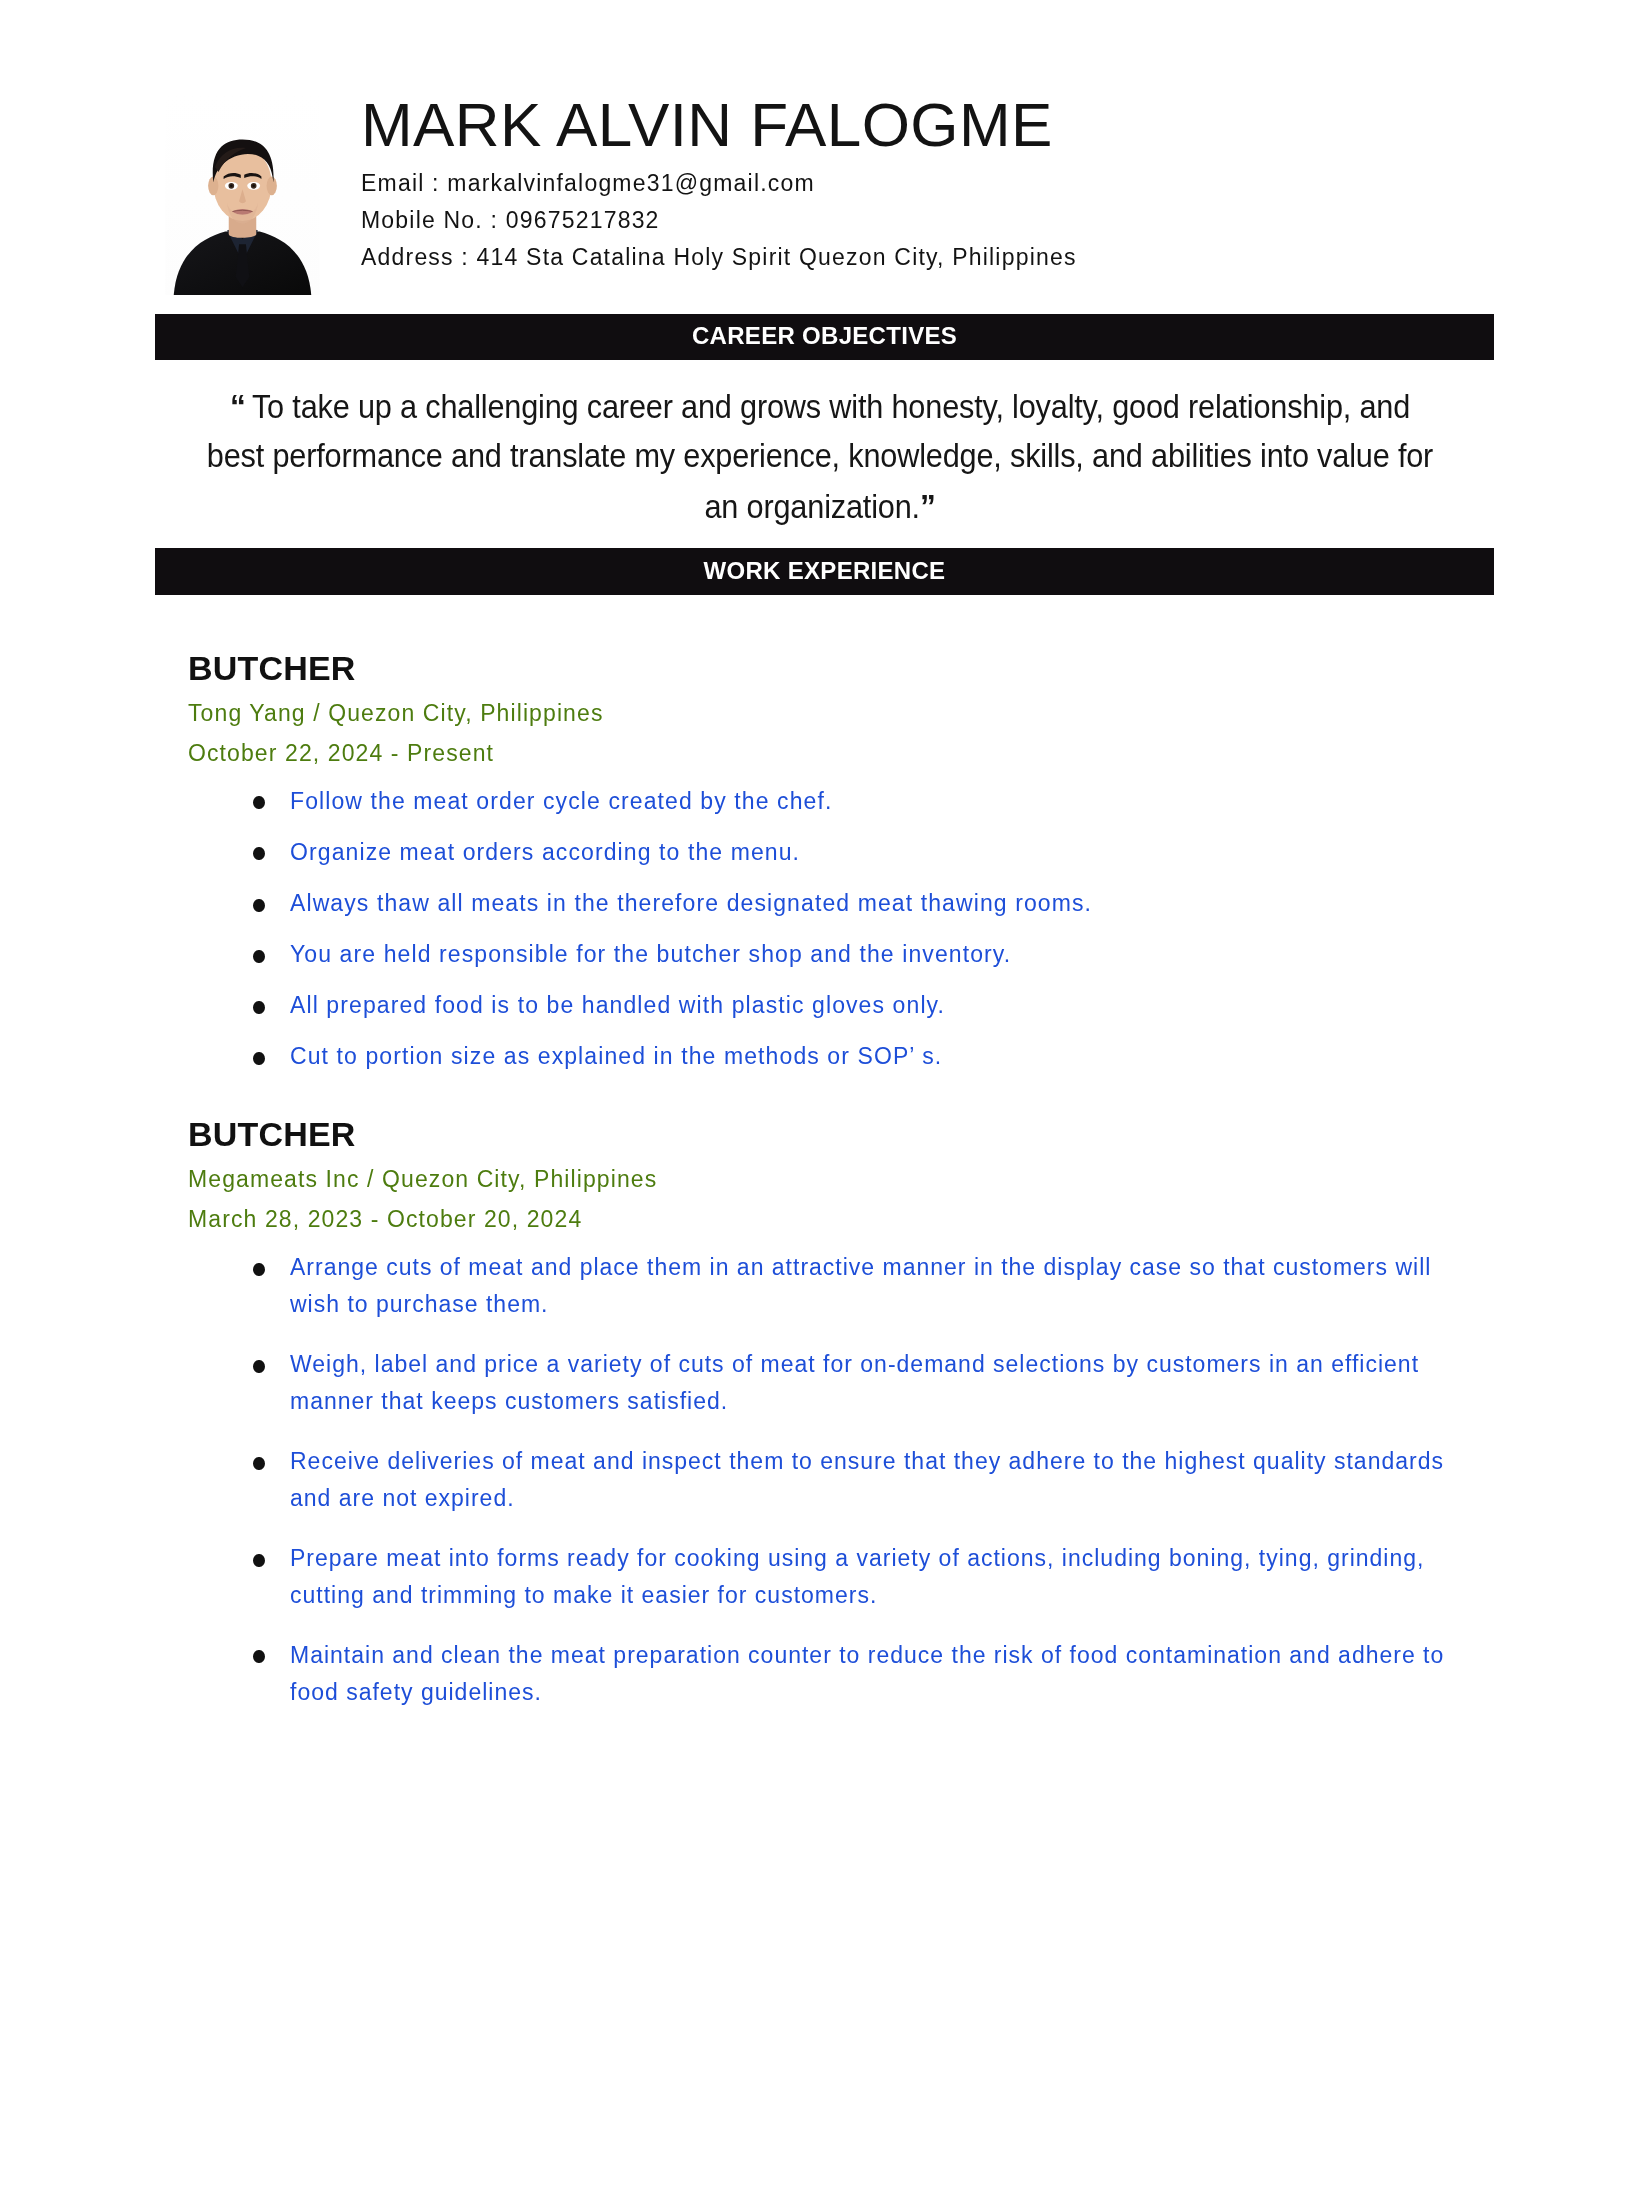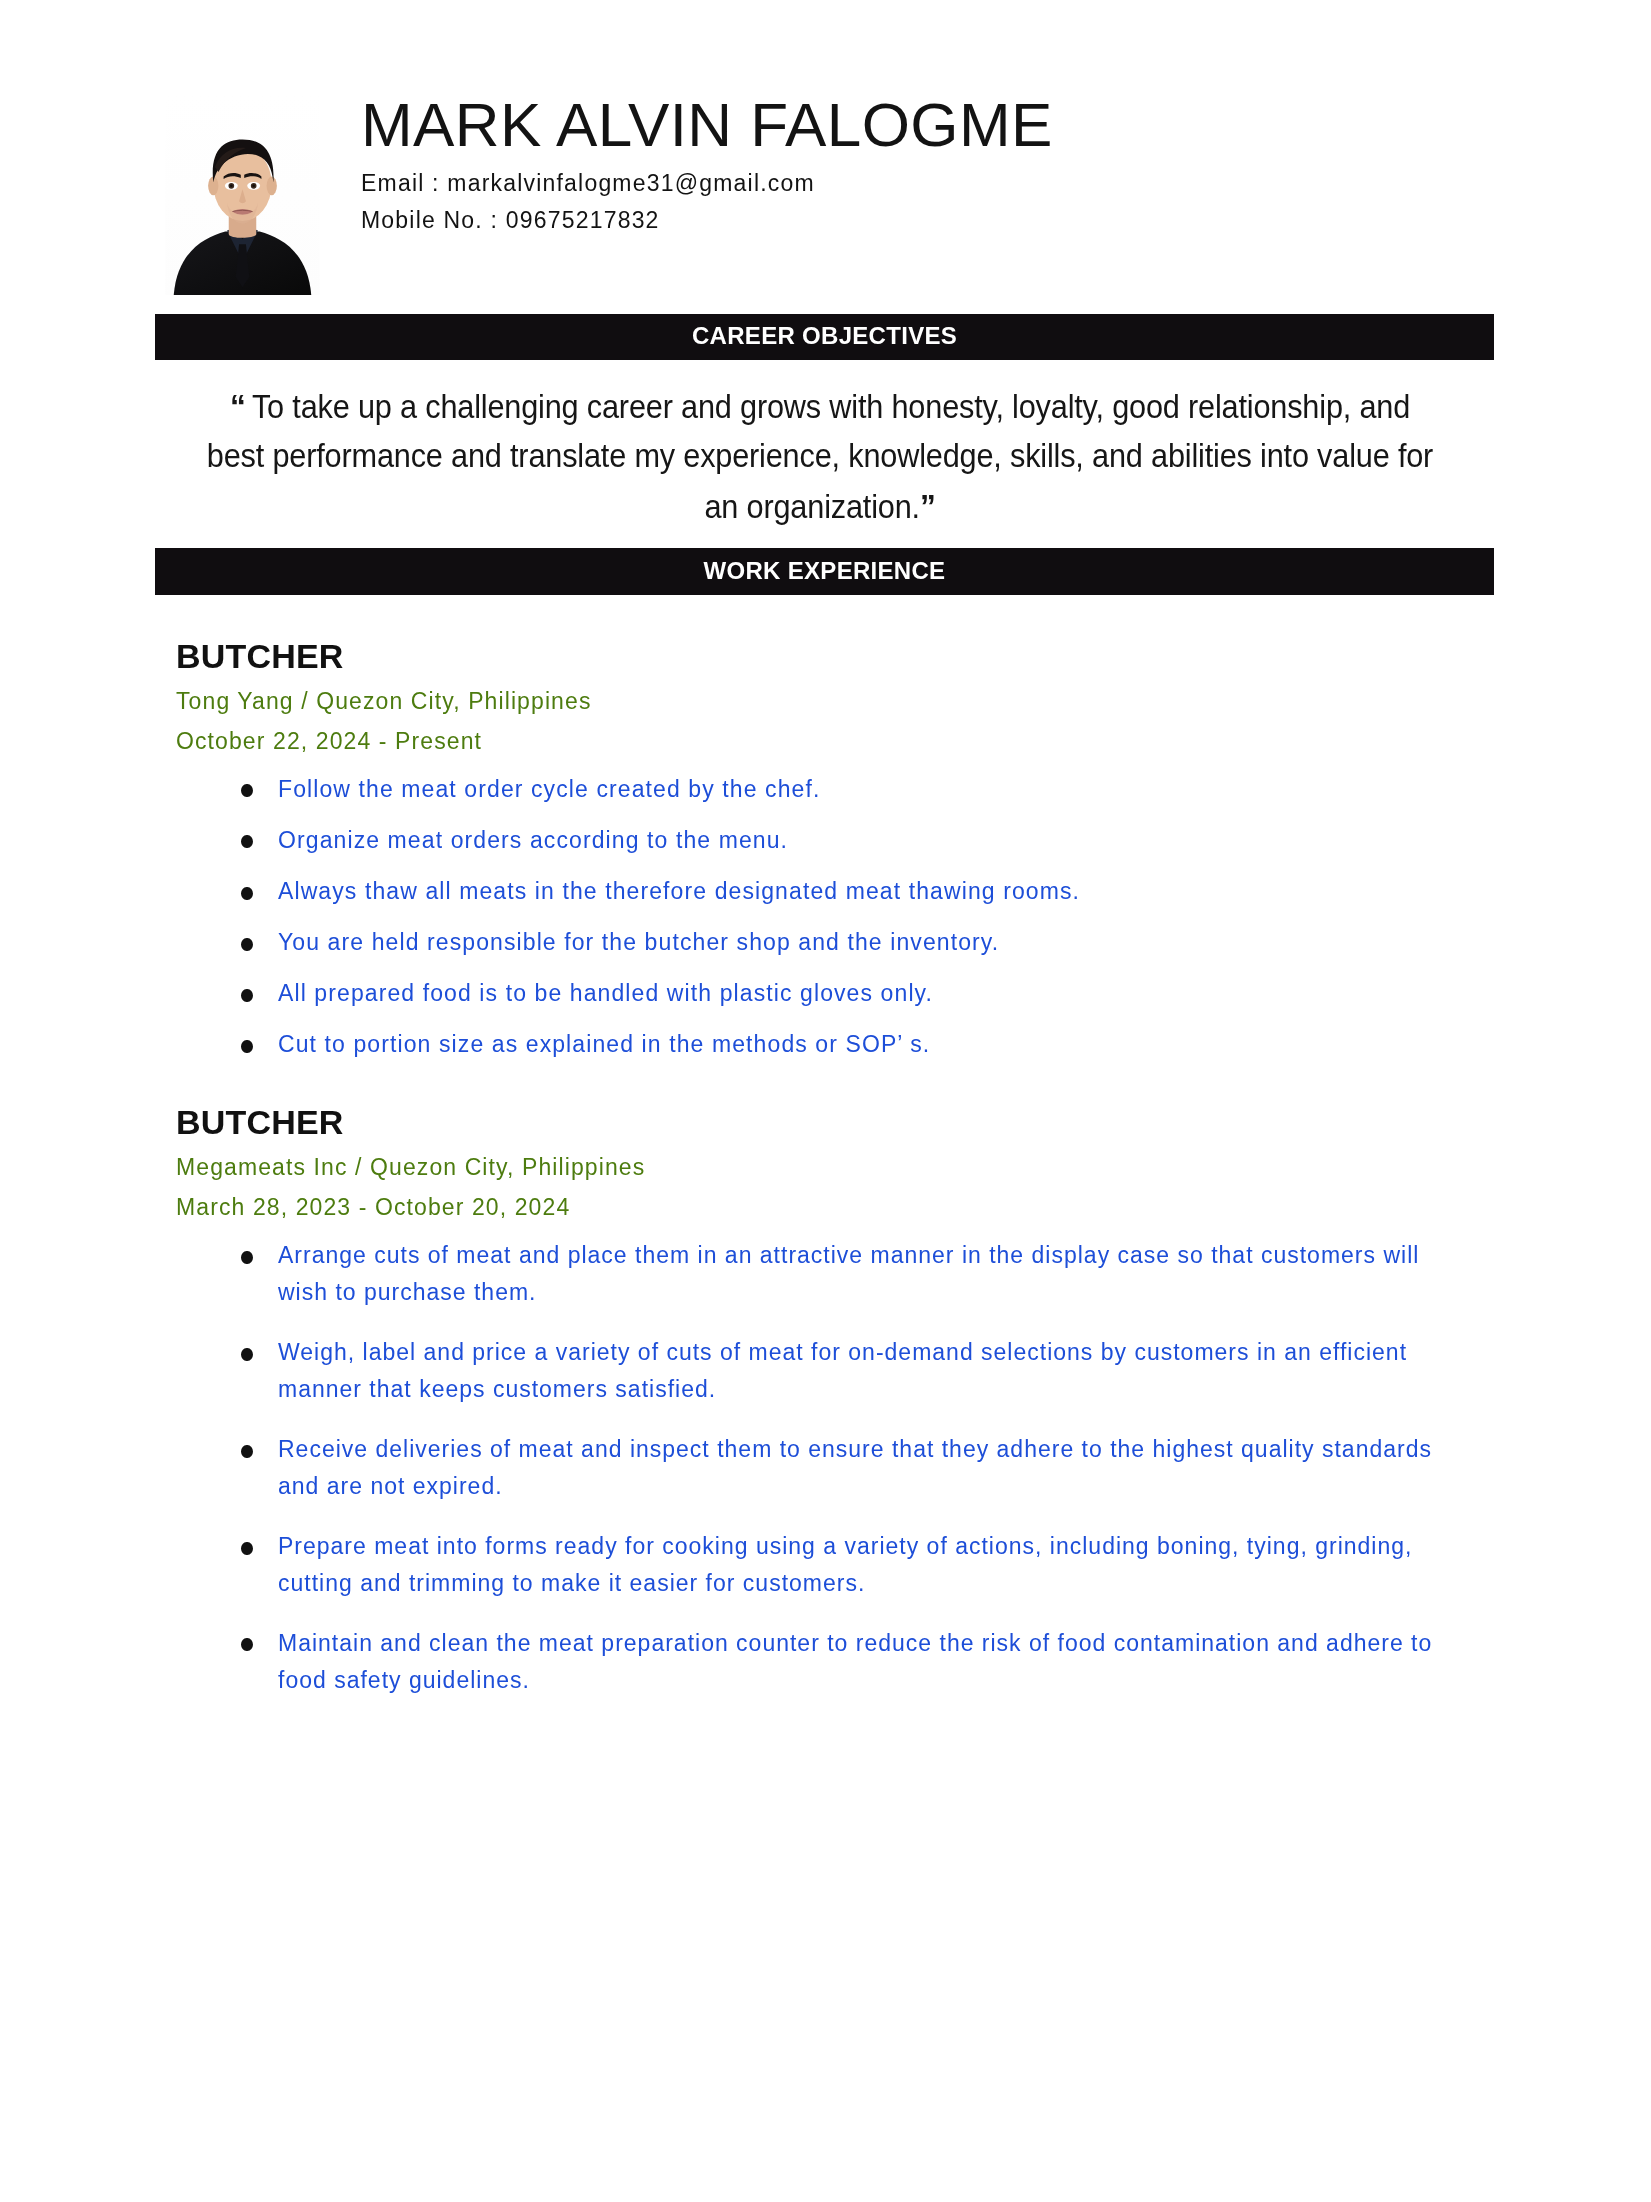--- a/index.html
+++ b/index.html
@@ -100,21 +100,21 @@
     font-weight: bold;
     font-size: 34px;
     padding-right: 6.9px;
   }
   .objective .qmark-end {
     font-weight: bold;
     font-size: 34px;
   }
 
   
-  .jobs { margin: 4px; padding: 9px; }
+  .jobs { margin: 16px; padding: 9px; }
   .job { margin: 0 0 0 0; }
   .job--first { padding-top: 29px; }
   .job--second { padding-top: 40px; }
 
   .job-title {
     font-family: "Liberation Sans", sans-serif;
     font-size: 34px;
     font-weight: bold;
     letter-spacing: 0.2px;
     color: #111111;
@@ -219,20 +219,21 @@
 
           <path d="M72 128 C76 146 104 146 108 128 C106 146 96 152 90 152 C84 152 74 146 72 128 Z" fill="#dcb094" opacity="0.55"></path>
         </g>
       </svg>
     </div>
 
     <div class="header-text">
       <div class="fullname">MARK ALVIN FALOGME</div>
       <div class="contact-line">Email : markalvinfalogme31@gmail.com</div>
       <div class="contact-line">Mobile No. : 09675217832</div>
+      <div class="contact-line">Address : 414 Sta Catalina Holy Spirit Quezon City, Philippines</div>
     </div>
   </div>
 
   <div class="banner banner--objectives">CAREER OBJECTIVES</div>
 
   <div class="objective">
     <span class="qmark">“</span><span>To take up a challenging career and grows with honesty, loyalty, good relationship, and best performance and translate my experience, knowledge, skills, and abilities into value for an organization.</span><span class="qmark-end">”</span>
   </div>
 
   <div class="banner banner--work">WORK EXPERIENCE</div>

